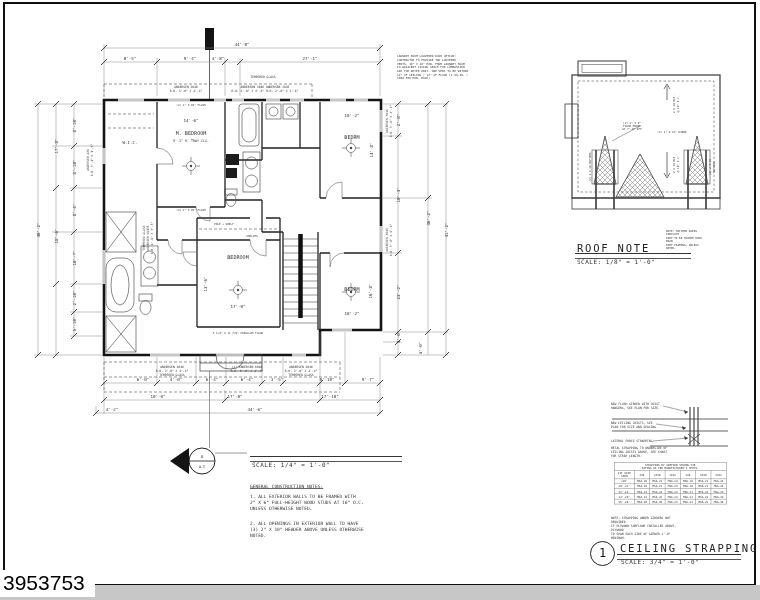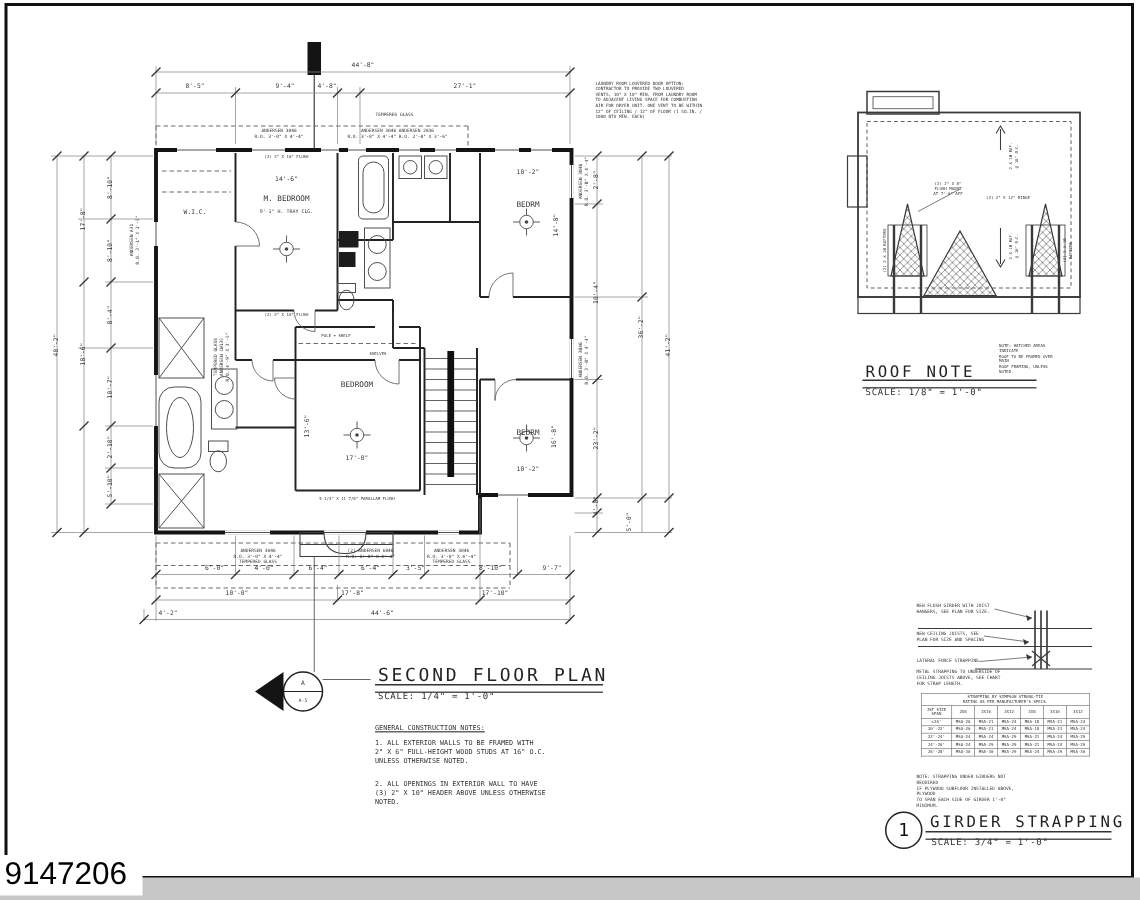--- a/index.html
+++ b/index.html
@@ -301,21 +301,20 @@
 CONTRACTOR TO PROVIDE TWO LOUVERED
 VENTS, 10" X 10" MIN. FROM LAUNDRY ROOM
 TO ADJACENT LIVING SPACE FOR COMBUSTION
 AIR FOR DRYER UNIT. ONE VENT TO BE WITHIN
 12" OF CEILING / 12" OF FLOOR (1 SQ.IN. /
 1000 BTU MIN. EACH)</div>
 
   <span class="lbl m7" style="left:202px;top:456px">A</span>
   <span class="lbl m55" style="left:202px;top:467px">A-5</span>
 
-  <div class="title" style="left:252px;top:443px">SECOND FLOOR PLAN</div>
   <div class="rule" style="left:250px;top:456px;width:152px"></div>
   <div class="scaleline" style="left:252px;top:461px">SCALE: 1/4" = 1'-0"</div>
 
   <div class="tl s75 u" style="left:250px;top:483px">GENERAL CONSTRUCTION NOTES:</div>
   <div class="tl s75" style="left:250px;top:493px">1. ALL EXTERIOR WALLS TO BE FRAMED WITH
 2" X 6" FULL-HEIGHT WOOD STUDS AT 16" O.C.
 UNLESS OTHERWISE NOTED.</div>
   <div class="tl s75" style="left:250px;top:520px">2. ALL OPENINGS IN EXTERIOR WALL TO HAVE
 (3) 2" X 10" HEADER ABOVE UNLESS OTHERWISE
 NOTED.</div>
@@ -409,18 +408,18 @@
           <td>MSA-30</td>
         </tr>
   </tbody>
     </table>
 
   <div class="tl s5" style="left:611px;top:516px">NOTE: STRAPPING UNDER GIRDERS NOT REQUIRED
 IF PLYWOOD SUBFLOOR INSTALLED ABOVE, PLYWOOD
 TO SPAN EACH SIDE OF GIRDER 1'-0" MINIMUM.</div>
 
   <div class="gd-circle">1</div>
-  <div class="title" style="left:620px;top:542px;font-size:10.5px">GIRDER STRAPPING</div>
+  <div class="title" style="left:620px;top:542px;font-size:10.5px">CEILING STRAPPING</div>
   <div class="rule" style="left:617px;top:554px;width:124px"></div>
   <div class="scaleline" style="left:621px;top:558px">SCALE: 3/4" = 1'-0"</div>
 
-  <div class="mls">9147206</div>
+  <div class="mls">3953753</div>
 </div>
 
 </body></html>

